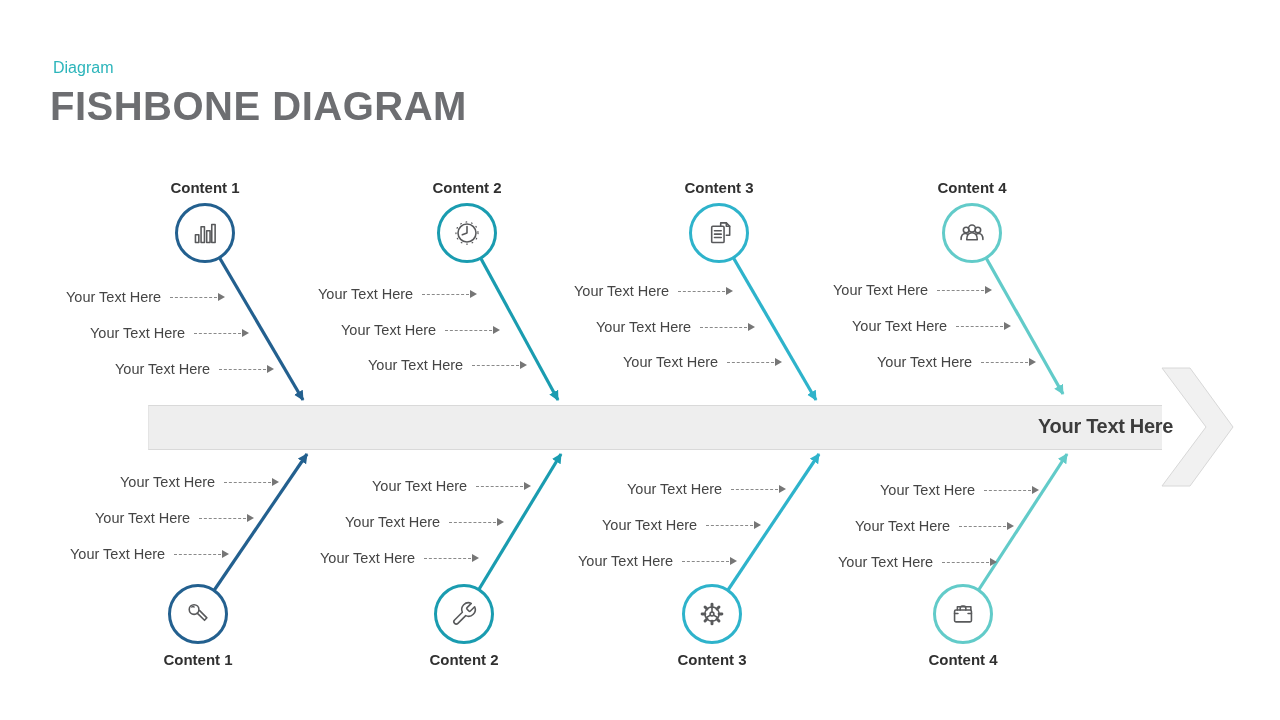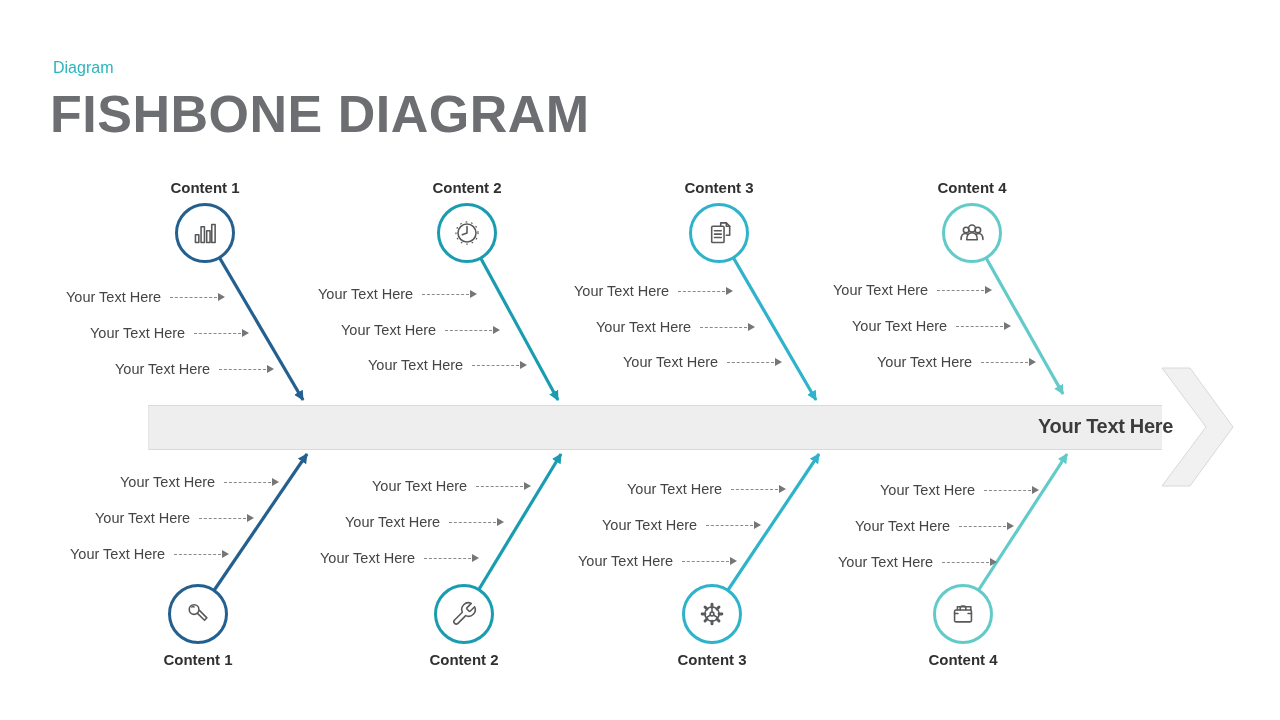--- a/index.html
+++ b/index.html
@@ -1,21 +1,21 @@
 <!DOCTYPE html>
 <html><head>
 <meta charset="utf-8">
 <style>
   html,body{margin:0;padding:0;background:#ffffff;}
   .canvas{
     position:relative;width:1280px;height:720px;background:#ffffff;overflow:hidden;
     font-family:"Liberation Sans", sans-serif;
   }
   .eyebrow{position:absolute;left:53px;top:59px;font-size:16px;color:#2cb5bb;}
-  .title{position:absolute;left:50px;top:84px;font-size:52px;font-weight:bold;color:#6d6e71;letter-spacing:0.5px;}
+  .title{position:absolute;left:50px;top:84px;font-size:40px;font-weight:bold;color:#6d6e71;letter-spacing:0.5px;}
 
   .overlay{position:absolute;left:0;top:0;pointer-events:none;}
 
   .spine-bar{position:absolute;left:148px;top:405px;width:1014px;height:45px;
     background:#eeeeee;border-top:1px solid #d9d9d9;border-bottom:1px solid #d9d9d9;
     border-left:1px solid #e4e4e4;box-sizing:border-box;}
   .spine-label{position:absolute;left:1038px;top:415px;width:132px;text-align:right;
     font-size:20px;font-weight:bold;color:#3c3c3c;letter-spacing:-0.3px;white-space:nowrap;}
 
   .node-circle{position:absolute;width:60px;height:60px;border-radius:50%;

